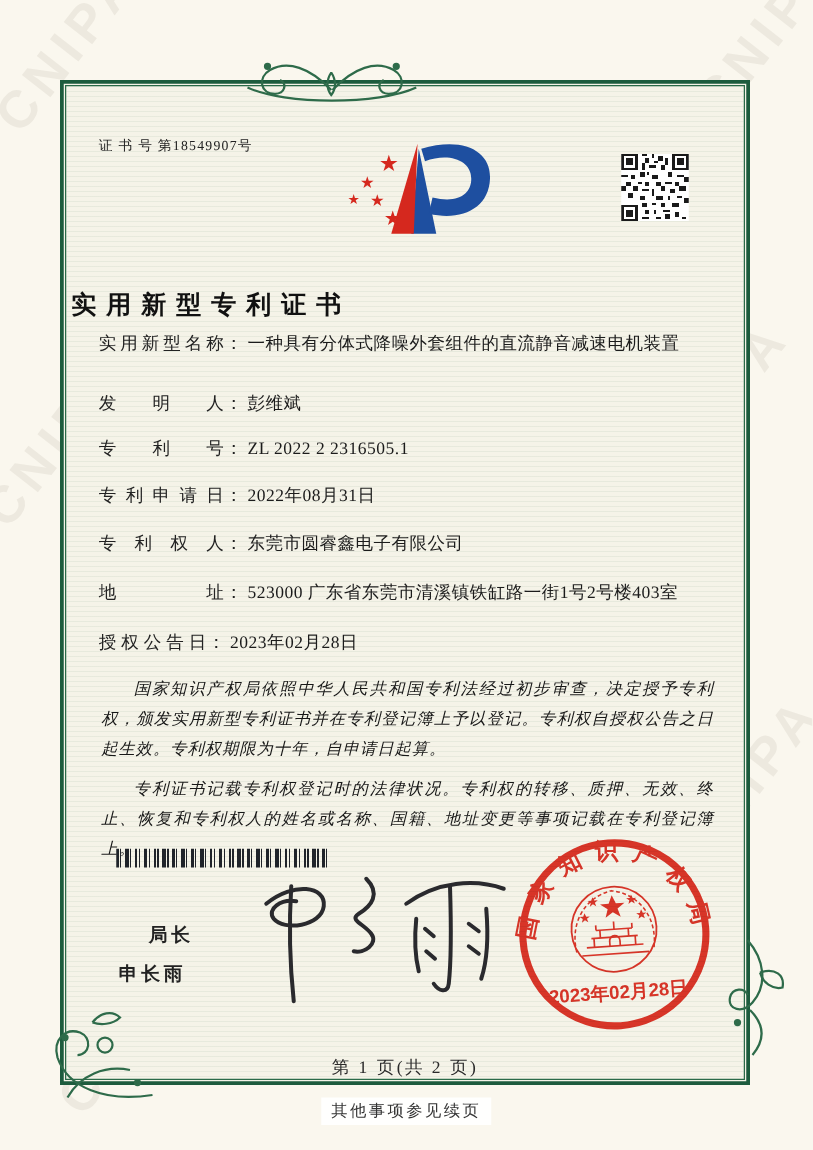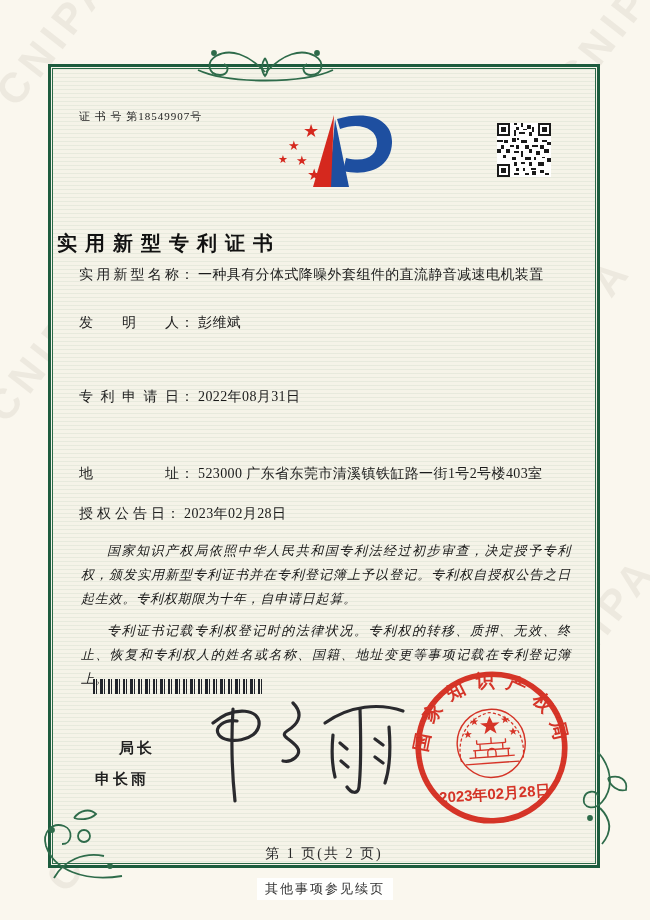--- a/index.html
+++ b/index.html
@@ -163,22 +163,28 @@
         </svg>
 
         <div class="doc-title">实用新型专利证书</div>
 
         <div class="row" style="top:193px">
           <span class="flabel">实用新型名称</span><span class="colon">：</span><span class="fvalue">一种具有分体式降噪外套组件的直流静音减速电机装置</span>
         </div>
         <div class="row" style="top:241px">
           <span class="flabel">发明人</span><span class="colon">：</span><span class="fvalue">彭维斌</span>
         </div>
+        <div class="row" style="top:277px">
+          <span class="flabel">专利号</span><span class="colon">：</span><span class="fvalue">ZL 2022 2 2316505.1</span>
+        </div>
         <div class="row" style="top:315px">
           <span class="flabel">专利申请日</span><span class="colon">：</span><span class="fvalue">2022年08月31日</span>
+        </div>
+        <div class="row" style="top:353px">
+          <span class="flabel">专利权人</span><span class="colon">：</span><span class="fvalue">东莞市圆睿鑫电子有限公司</span>
         </div>
         <div class="row" style="top:392px">
           <span class="flabel">地址</span><span class="colon">：</span><span class="fvalue">523000 广东省东莞市清溪镇铁缸路一街1号2号楼403室</span>
         </div>
         <div class="row" style="top:432px">
           <span class="flabel w88">授权公告日</span><span class="colon">：</span><span class="fvalue">2023年02月28日</span>
         </div>
 
         <div class="body-text">
           <p>国家知识产权局依照中华人民共和国专利法经过初步审查，决定授予专利权，颁发实用新型专利证书并在专利登记簿上予以登记。专利权自授权公告之日起生效。专利权期限为十年，自申请日起算。</p>

